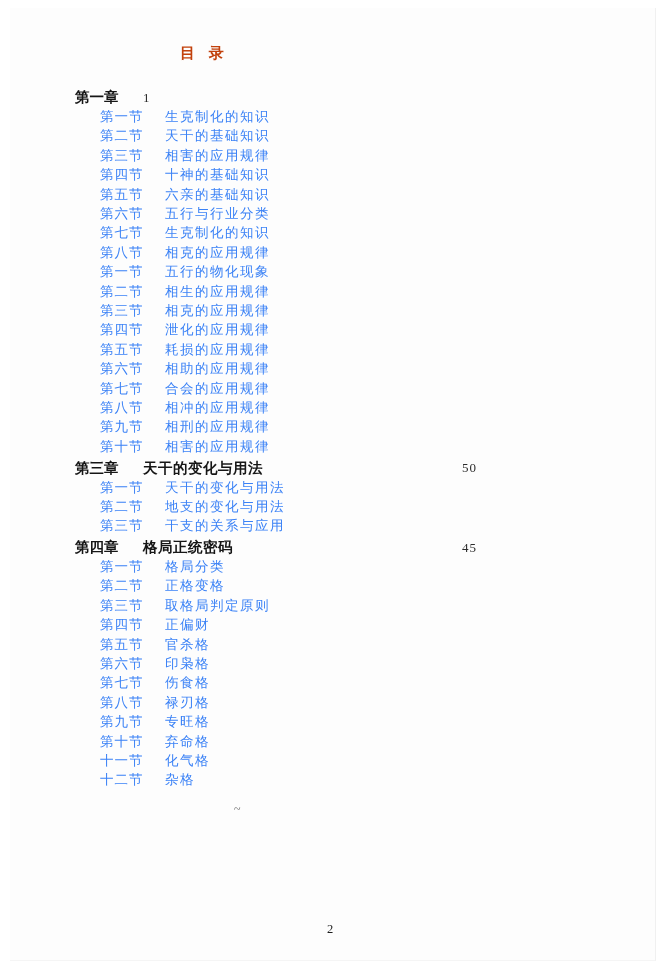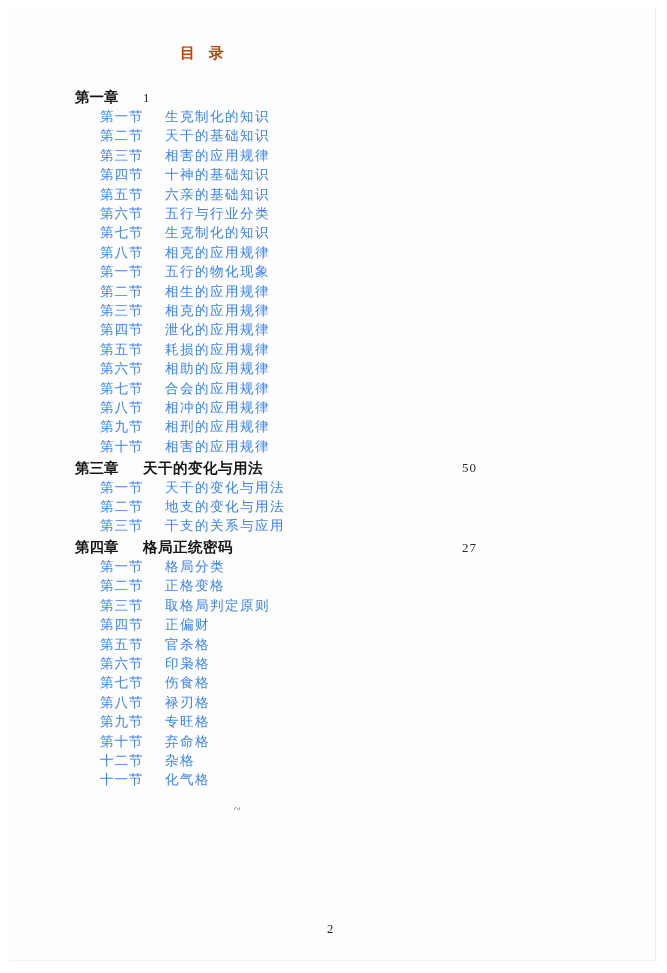--- a/index.html
+++ b/index.html
@@ -178,21 +178,21 @@
       <span class="sec-title">地支的变化与用法</span>
     </div>
     <div class="row sec">
       <span class="sec-label">第三节</span>
       <span class="sec-title">干支的关系与应用</span>
     </div>
 
     <div class="row ch">
       <span class="ch-label">第四章</span>
       <span class="ch-title">格局正统密码</span>
-      <span class="ch-page">27</span>
+      <span class="ch-page">45</span>
     </div>
     <div class="row sec">
       <span class="sec-label">第一节</span>
       <span class="sec-title">格局分类</span>
     </div>
     <div class="row sec">
       <span class="sec-label">第二节</span>
       <span class="sec-title">正格变格</span>
     </div>
     <div class="row sec">
@@ -221,27 +221,27 @@
     </div>
     <div class="row sec">
       <span class="sec-label">第九节</span>
       <span class="sec-title">专旺格</span>
     </div>
     <div class="row sec">
       <span class="sec-label">第十节</span>
       <span class="sec-title">弃命格</span>
     </div>
     <div class="row sec">
+      <span class="sec-label">十一节</span>
+      <span class="sec-title">化气格</span>
+    </div>
+    <div class="row sec">
       <span class="sec-label">十二节</span>
       <span class="sec-title">杂格</span>
     </div>
-    <div class="row sec">
-      <span class="sec-label">十一节</span>
-      <span class="sec-title">化气格</span>
-    </div>
 
   </div>
 
   <div class="stray-mark">~</div>
 
   <div class="page-num">2</div>
 
 </div>
 
 </body></html>

